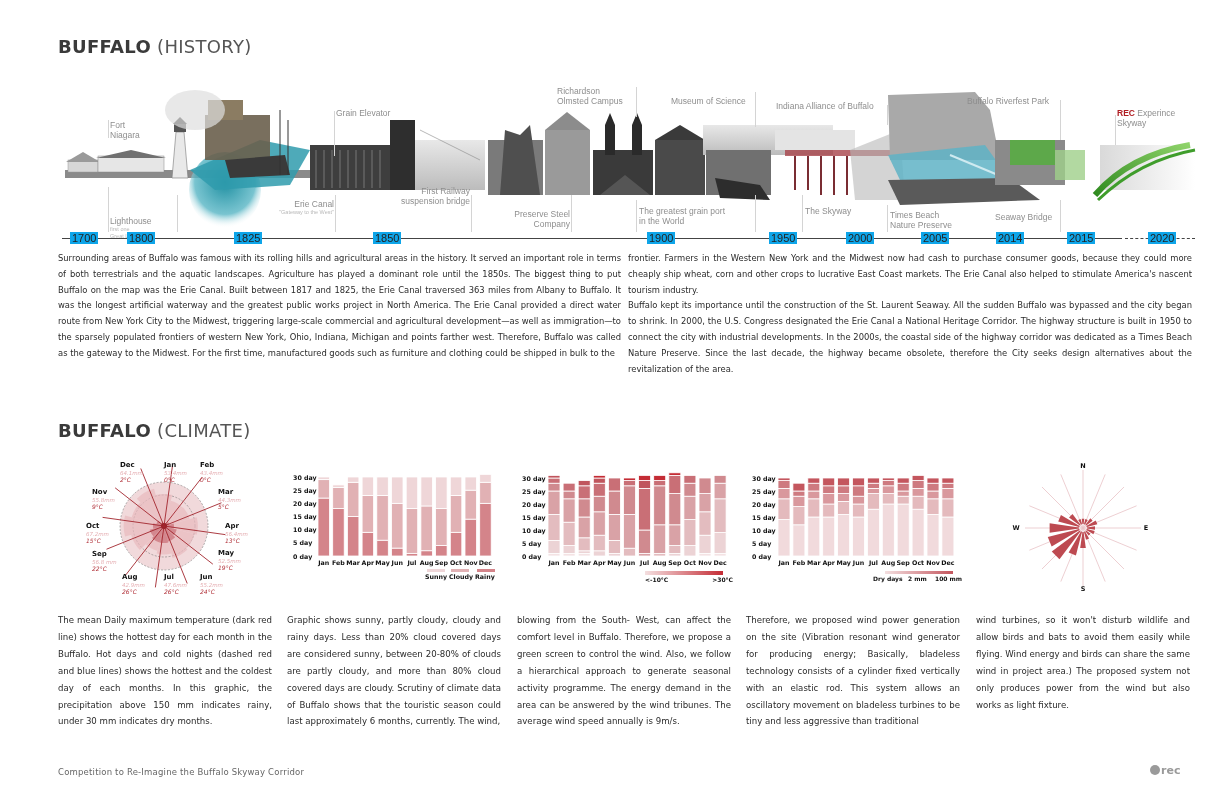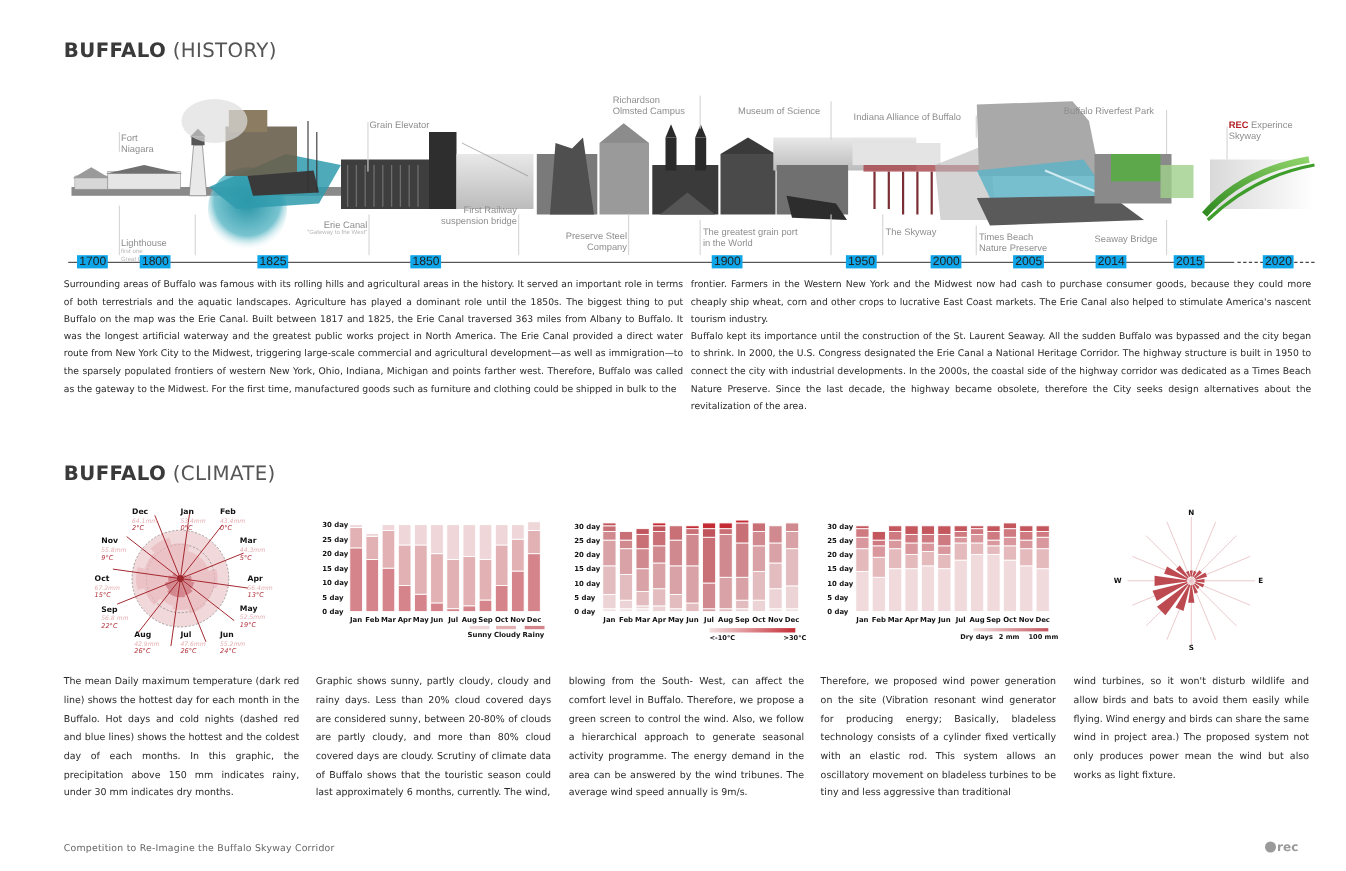--- a/index.html
+++ b/index.html
@@ -607,16 +607,16 @@
     <text x="83" y="13" font-size="6.5" font-weight="bold" text-anchor="middle" fill="#111">N</text>
     <text x="146" y="75" font-size="6.5" font-weight="bold" text-anchor="middle" fill="#111">E</text>
     <text x="83" y="136" font-size="6.5" font-weight="bold" text-anchor="middle" fill="#111">S</text>
     <text x="16" y="75" font-size="6.5" font-weight="bold" text-anchor="middle" fill="#111">W</text>
   </svg>
 
 <div class="col" style="left:58px">The mean Daily maximum temperature (dark red line) shows the hottest day for each month in the Buffalo.  Hot days and cold nights (dashed red and blue lines) shows the hottest and the coldest day of each months.  In this graphic, the precipitation above 150 mm indicates rainy, under 30 mm indicates dry months.</div>
 <div class="col" style="left:287px">Graphic shows sunny, partly cloudy, cloudy and rainy days. Less than 20% cloud covered days are considered sunny, between 20-80% of clouds are partly cloudy, and more than 80% cloud covered days are cloudy. Scrutiny of climate data of Buffalo shows that the touristic season could last approximately 6 months, currently. The wind,</div>
 <div class="col" style="left:517px">blowing from the South- West, can affect the comfort level in Buffalo.  Therefore, we propose a green screen to control the wind. Also, we follow a hierarchical approach to generate seasonal activity programme. The energy demand in the area can be answered by the wind tribunes.  The average wind speed annually is 9m/s.</div>
 <div class="col" style="left:746px">Therefore, we proposed wind power generation on the site (Vibration resonant wind generator for producing energy; Basically, bladeless technology consists of a cylinder fixed vertically with an elastic rod. This system allows an oscillatory movement on bladeless turbines to be tiny and less aggressive than traditional</div>
-<div class="col" style="left:976px">wind turbines, so it won't disturb wildlife and allow birds and bats to avoid them easily while flying. Wind energy and birds can share the same wind in project area.) The proposed system not only produces power mean the wind but also works as light fixture.</div>
+<div class="col" style="left:976px">wind turbines, so it won't disturb wildlife and allow birds and bats to avoid them easily while flying. Wind energy and birds can share the same wind in project area.) The proposed system not only produces power from the wind but also works as light fixture.</div>
 
 <div class="footer">Competition to  Re-Imagine the Buffalo Skyway Corridor</div>
 <div id="logo"><span id="logo-dot"></span><span>rec</span></div>
 
 </body></html>

